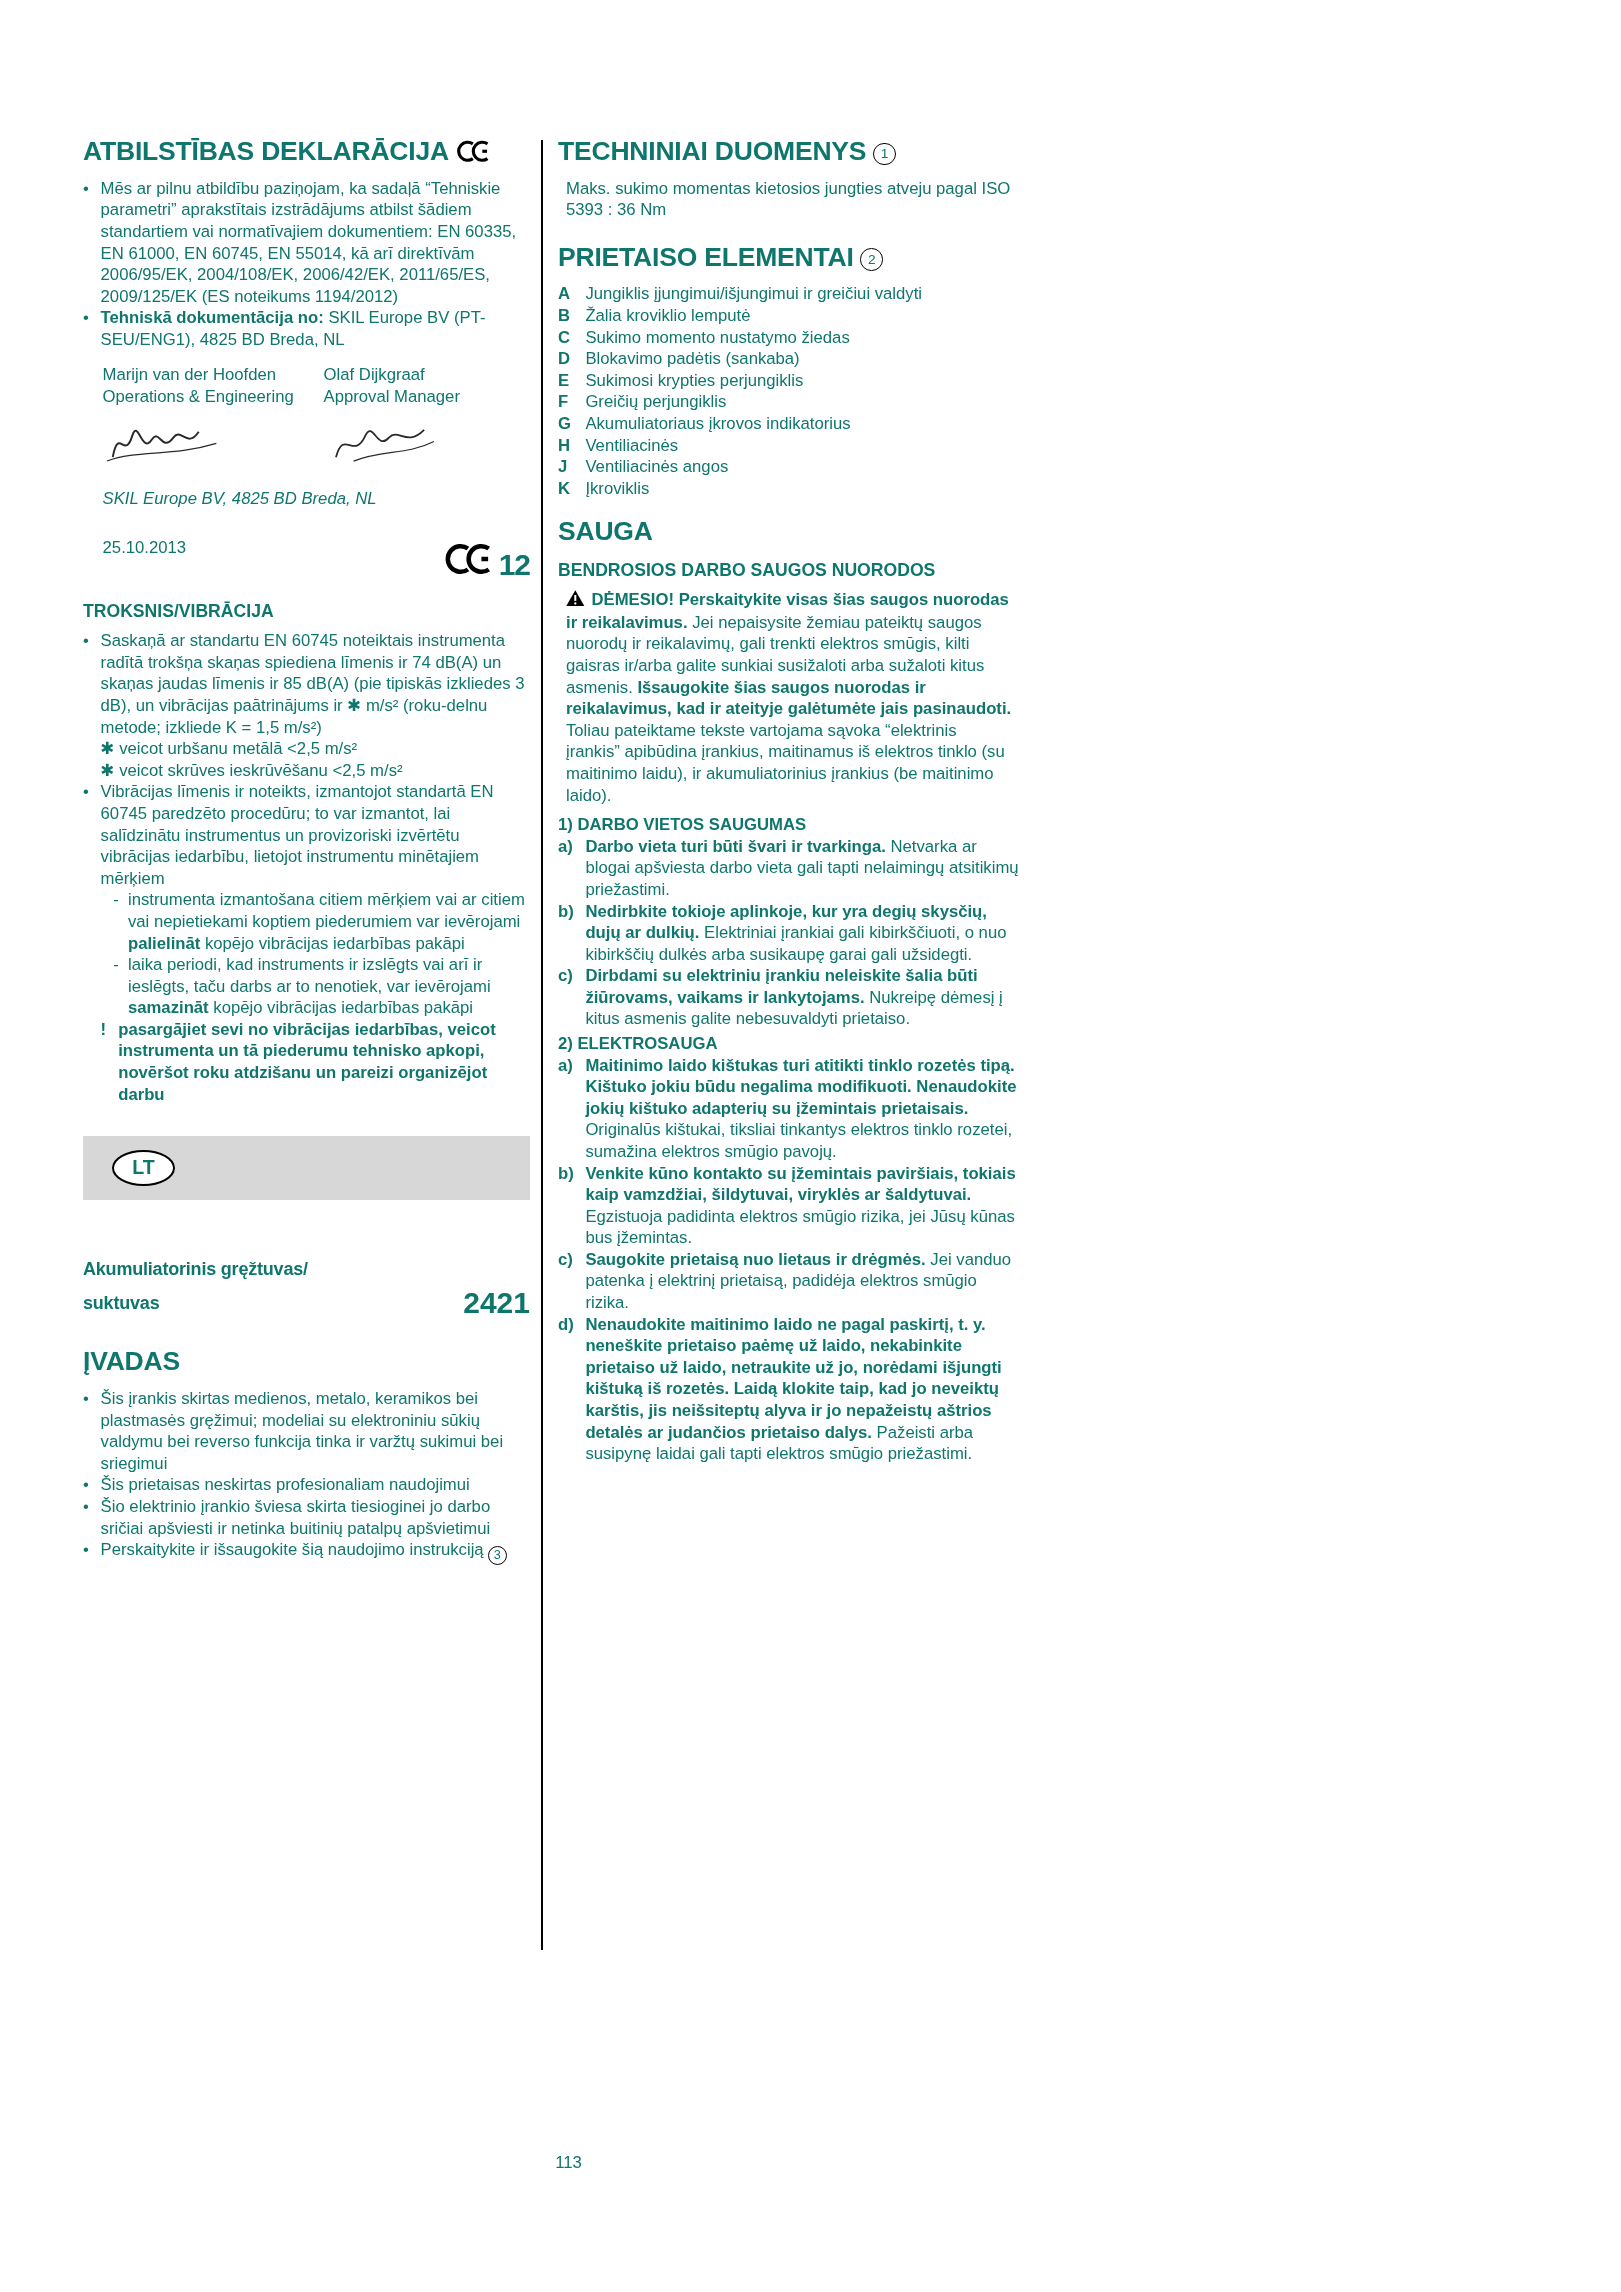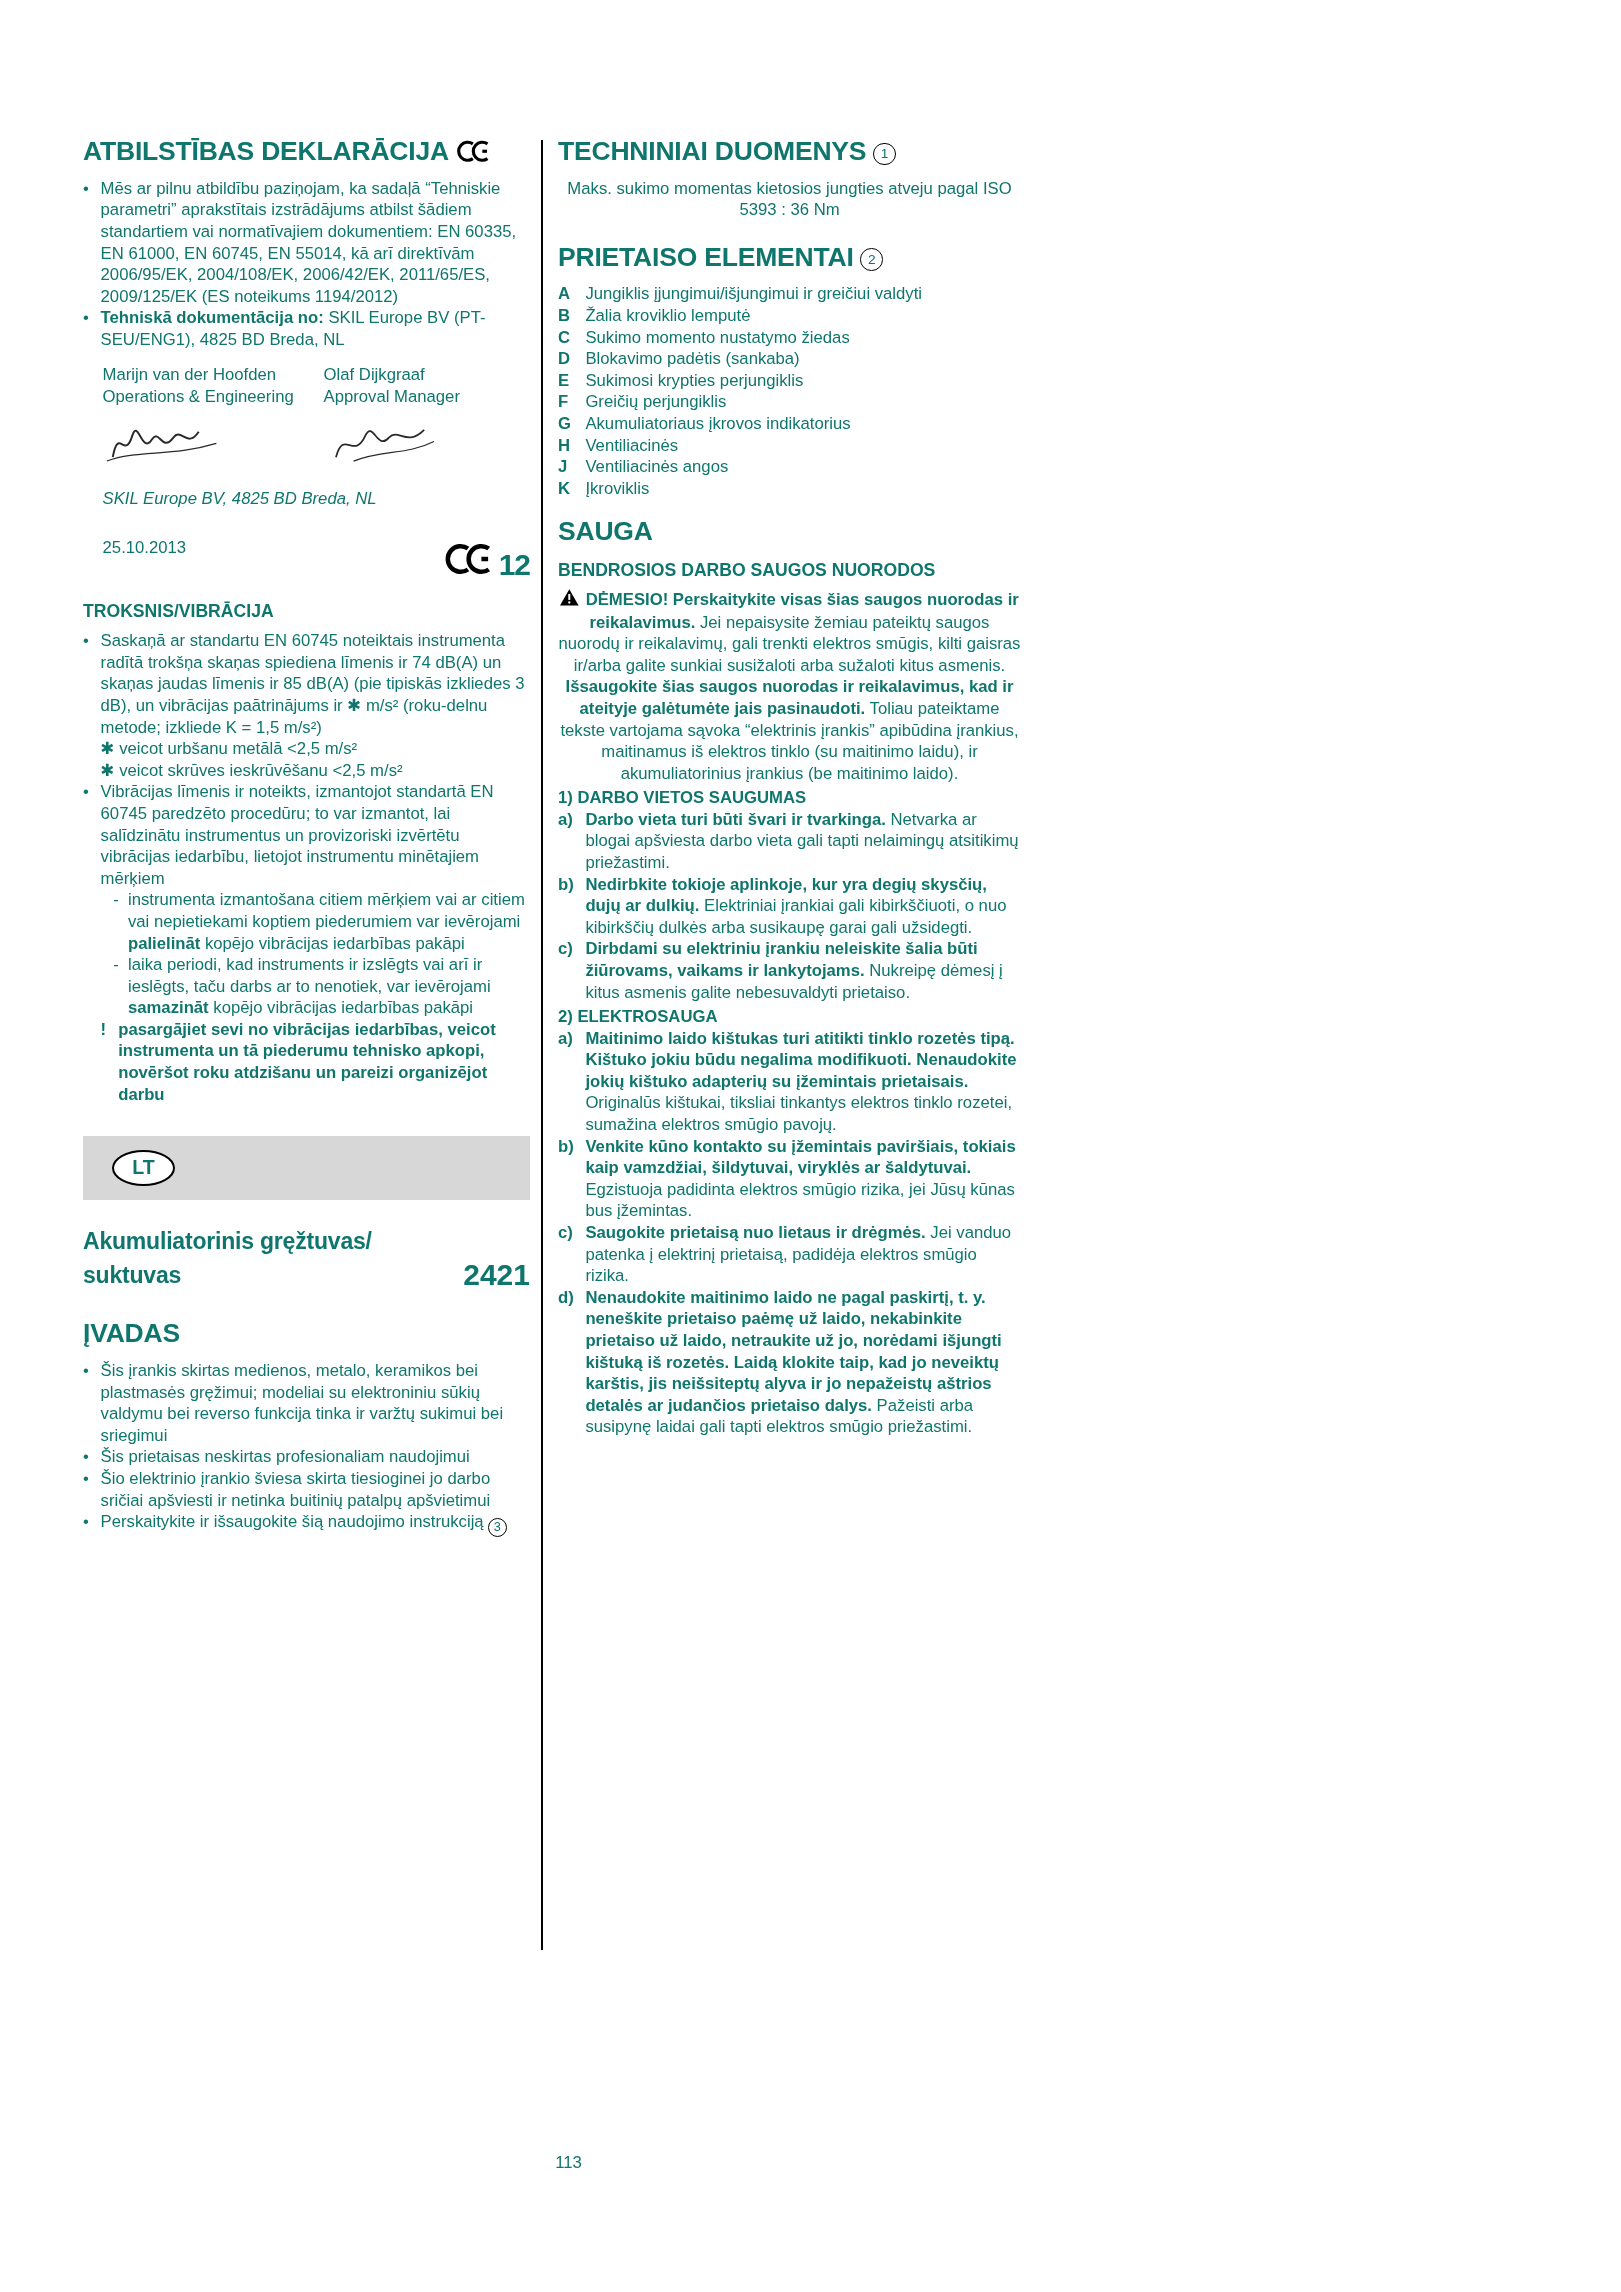--- a/index.html
+++ b/index.html
@@ -17,21 +17,21 @@
     overflow: hidden;
   }
   .col { position: absolute; top: 137px; }
   .col-left  { left: 83px;  width: 447px; }
   .col-right { left: 558px; width: 463px; }
   .divider { position: absolute; left: 541px; top: 140px; width: 2px; height: 1810px; background: #000; }
 
   .h1 { font-size: 26.5px; line-height: 29px; font-weight: bold; margin: 0 0 11.8px; letter-spacing: -0.2px; }
   .h2 { font-size: 17.6px; line-height: 21.6px; font-weight: bold; margin: 0 0 7.8px; }
   .sec-h { font-weight: bold; margin: 2.9px 0 0; }
-  .para { margin: 0; text-align: center; }
+  .para { margin: 8px; }
   .b { font-weight: bold; }
   .line { display: block; }
   .mt14 { margin-top: 13.7px; } .mt18 { margin-top: 17.6px; }
   .mt22 { margin-top: 21.6px; } .mt26 { margin-top: 25.5px; } .mt28 { margin-top: 27.4px; }
 
   ul.plain { list-style: none; margin: 0; padding: 0; }
   .li { display: flex; align-items: flex-start; }
   .marker { flex: none; width: 17.6px; }
   .li-text { flex: 1; min-width: 0; }
   .sub { padding-left: 12.7px; }
@@ -48,21 +48,21 @@
   .ce12 { display: inline-flex; align-items: flex-end; margin-top: 24px; }
   .ce12-num { font-size: 30px; font-weight: bold; letter-spacing: -1px; margin-left: 2px; }
   .ce-svg { margin-left: 7.8px; vertical-align: -2px; }
 
   .lang-band { margin-top: 31px; height: 64px; background: #d7d7d7; display: flex; align-items: center; }
   .lang-oval { margin-left: 29px; width: 63px; height: 36px; border: 2.5px solid #000; border-radius: 50%;
                background: #fff; display: flex; align-items: center; justify-content: center;
                font-size: 19.6px; font-weight: bold; }
 
   .product { margin-top: 23.5px; display: flex; justify-content: space-between; align-items: flex-end; }
-  .product-name { font-size: 23px; line-height: 34px; font-weight: bold; letter-spacing: -0.2px; }
+  .product-name { font-size: 18px; line-height: 34px; font-weight: bold; letter-spacing: -0.2px; margin-top: 28px; }
   .product-model { font-size: 30px; line-height: 34px; font-weight: bold; }
 
   .el-li { display: flex; }
   .el-letter { flex: none; width: 27.4px; font-weight: bold; }
   .s-li { display: flex; }
   .s-letter { flex: none; width: 27.4px; font-weight: bold; }
 
   .circ { display: inline-flex; align-items: center; justify-content: center;
           width: 22.5px; height: 22.5px; border: 1.5px solid #000; border-radius: 50%;
           font-size: 13.7px; font-weight: normal; line-height: 1; margin-left: 6.9px; vertical-align: 2px; }

